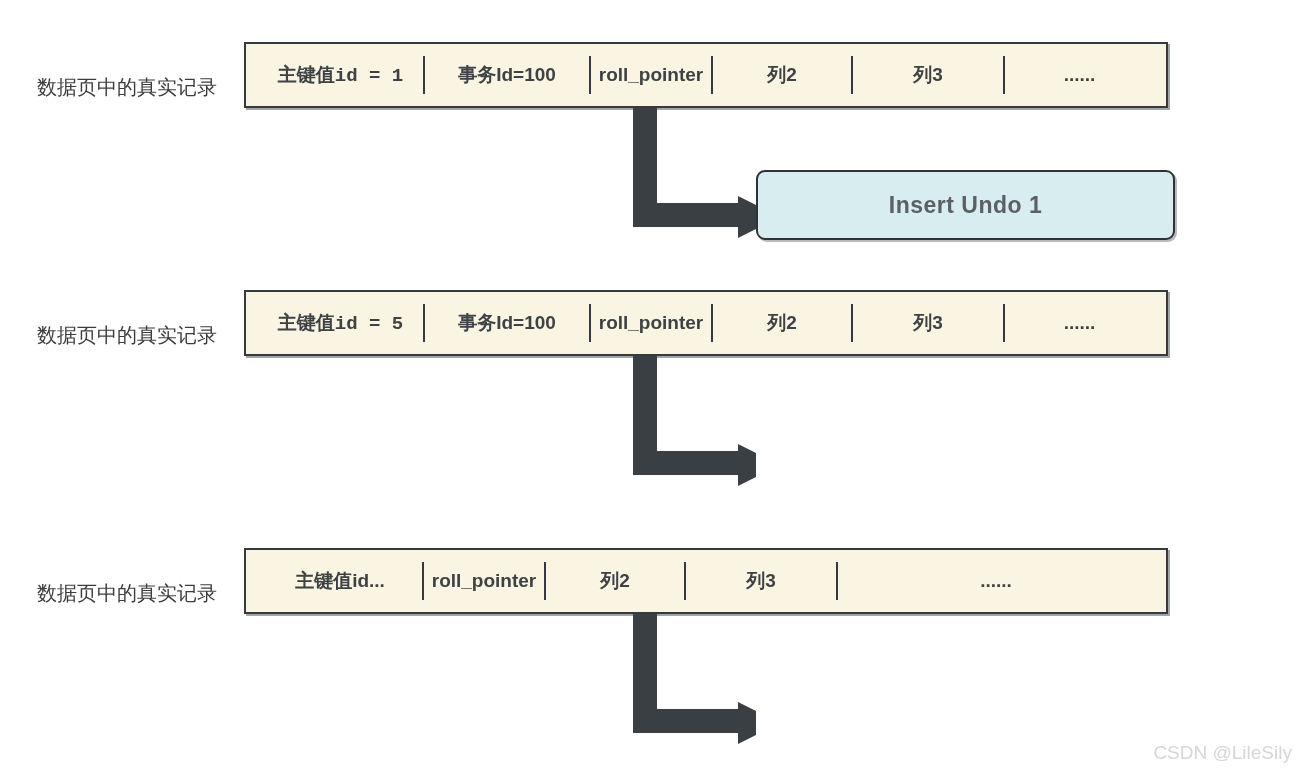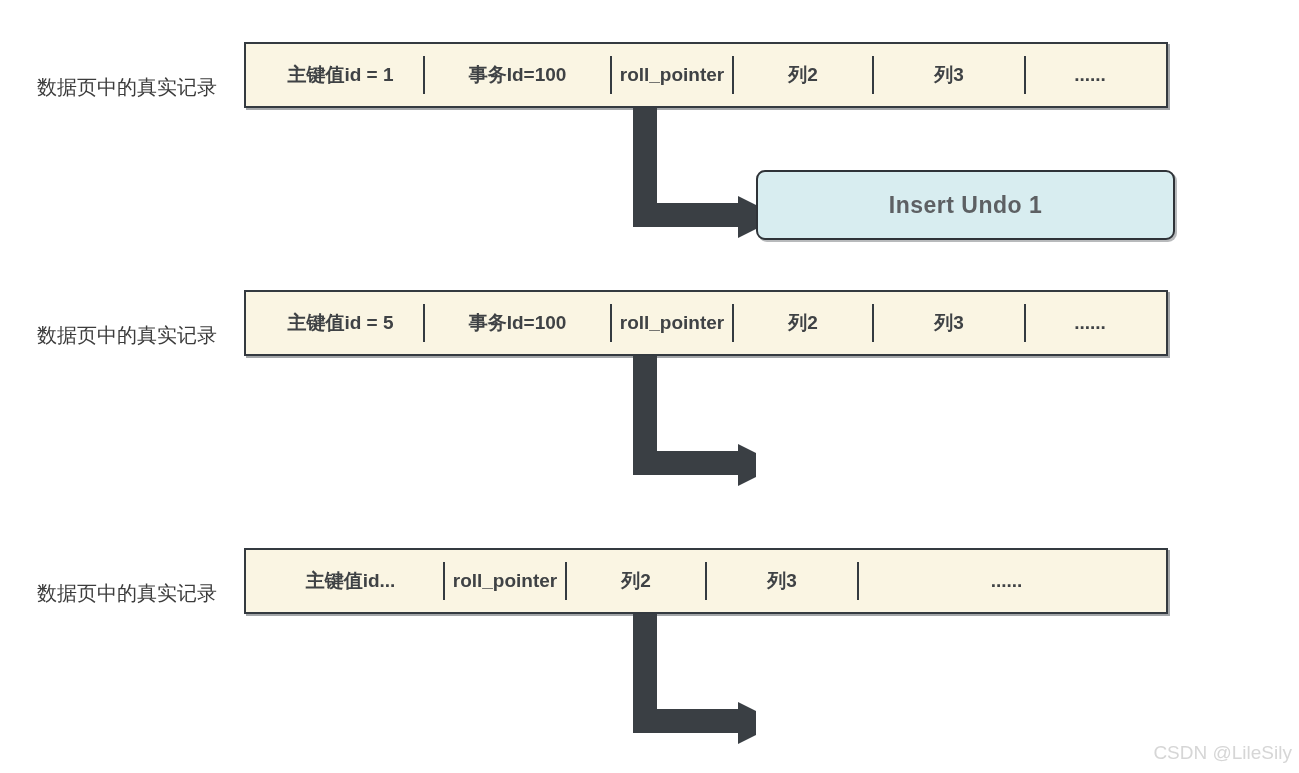--- a/index.html
+++ b/index.html
@@ -27,21 +27,21 @@
     display: flex; background: var(--cell-fill, #faf5e3);
     border: 2px solid var(--cell-border, #343a40);
     box-shadow: 2px 2px 0 rgba(52,58,64,0.45);
   }
   .cell {
     display: flex; align-items: center; justify-content: center;
     font-weight: bold; font-size: 19px; color: var(--cell-text, #3f4245);
     border-right: 2px solid var(--cell-border, #343a40); white-space: nowrap;
   }
   .cell:last-child { border-right: none; }
-  .c0 { width: 167px; } .c1 { width: 187px; } .c2 { width: 122px; }
+  .c0 { width: 167px; font-family: Liberation Mono, monospace; } .c1 { width: 166px; } .c2 { width: 122px; }
   .c3 { width: 140px; } .c4 { width: 152px; } .c5 { flex: 1; }
 
   .vline { position: absolute; left: 621px; top: 66px; width: 3px; height: 98px; background: var(--line, #3a3f44); }
   .hline { position: absolute; left: 621px; top: 161px; width: 106px; height: 3px; background: var(--line, #3a3f44); }
   .arrowhead {
     position: absolute; left: 726px; top: 154px; width: 0; height: 0;
     border-top: 9px solid transparent; border-bottom: 9px solid transparent;
     border-left: 18px solid var(--line, #3a3f44);
   }
 

